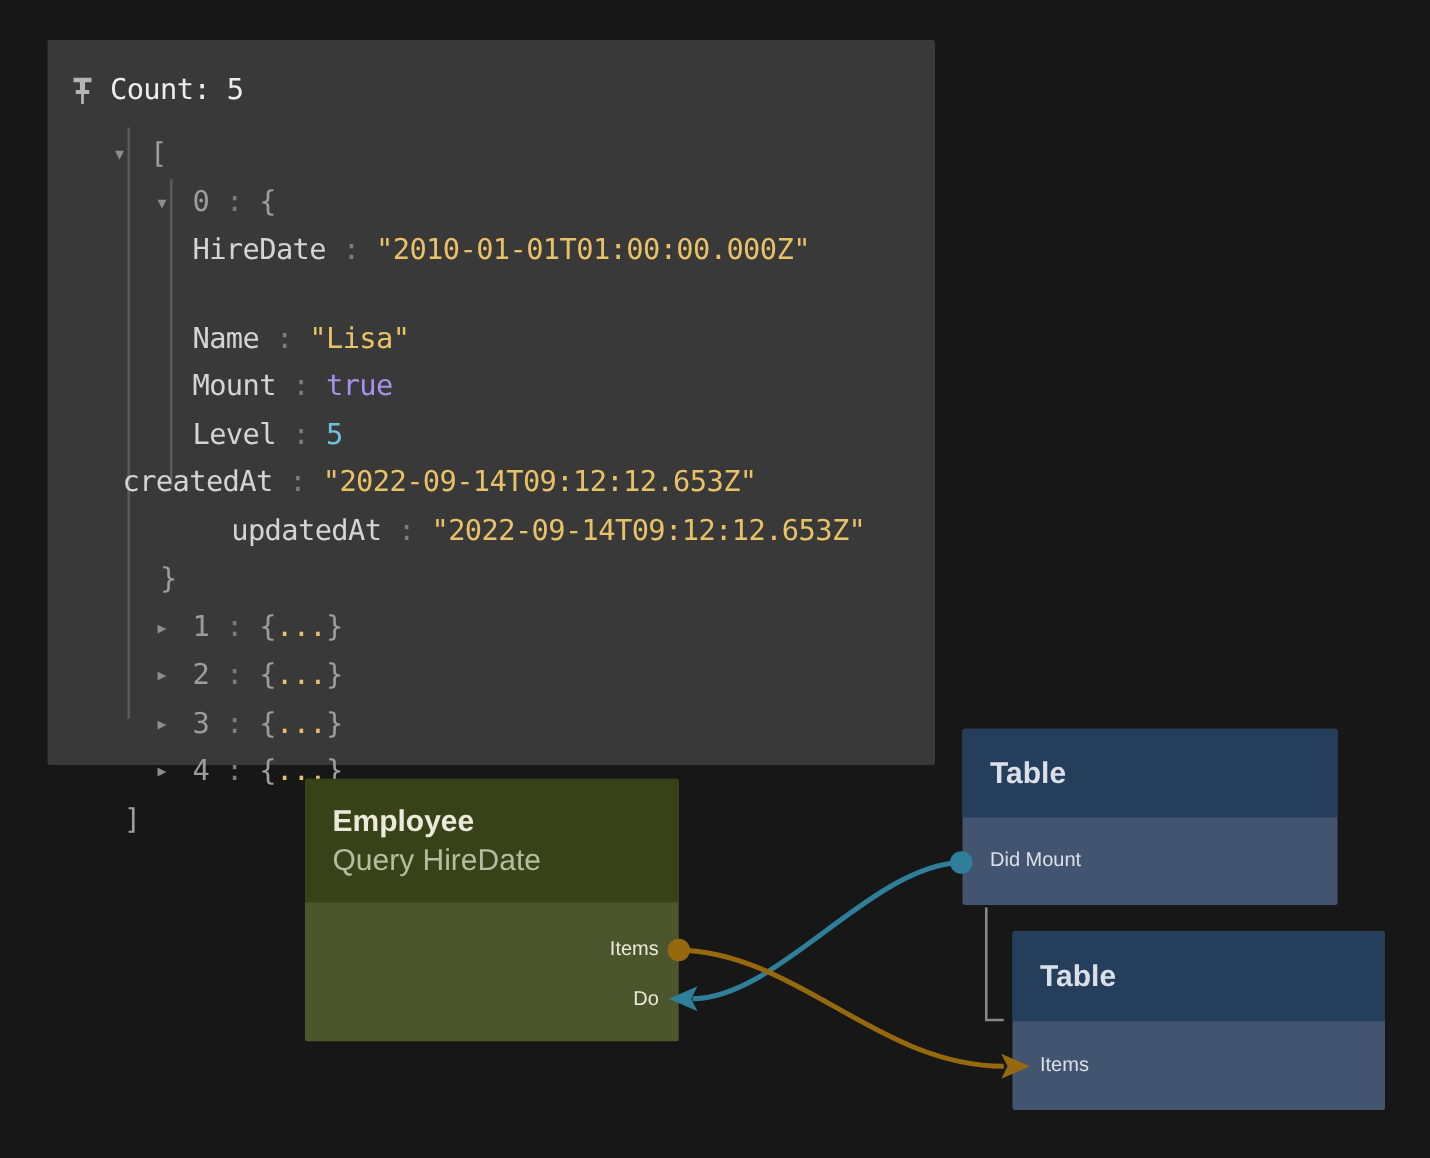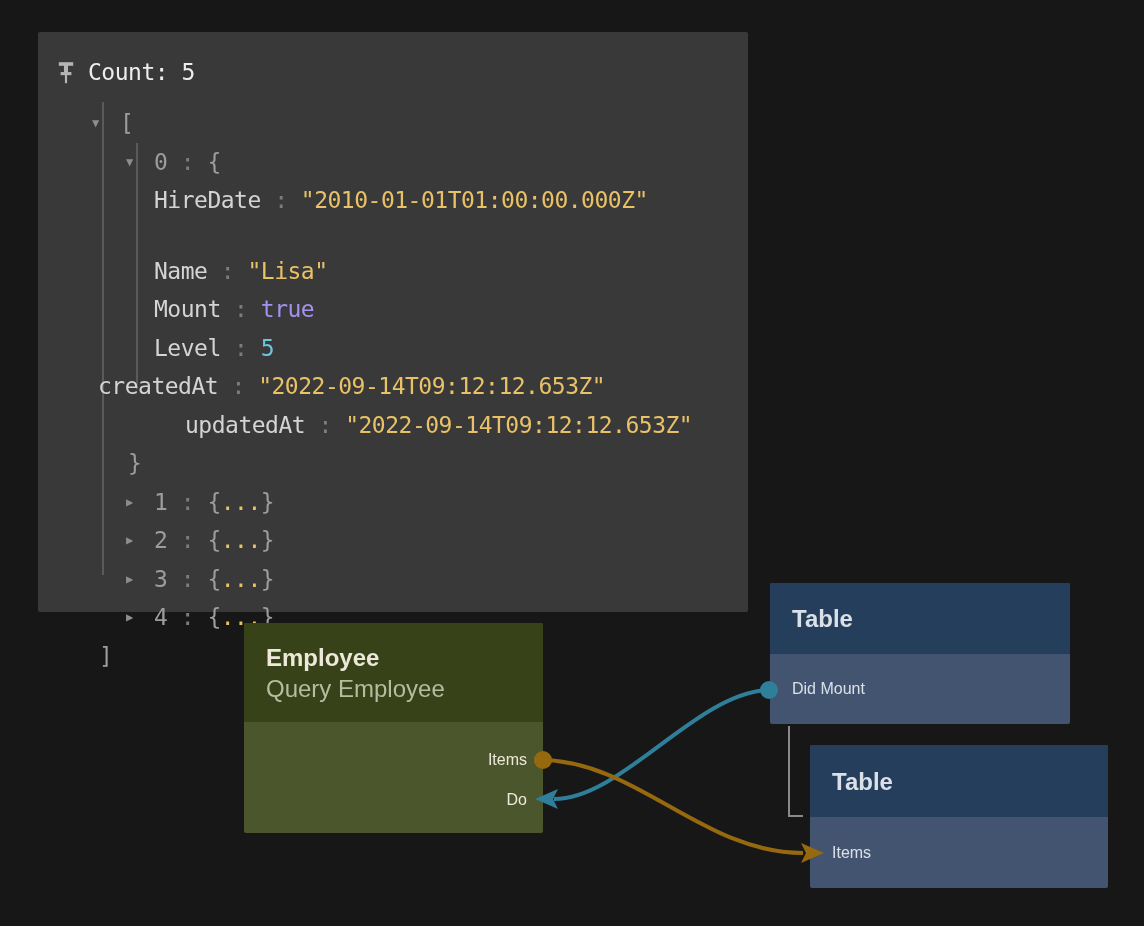--- a/index.html
+++ b/index.html
@@ -115,21 +115,21 @@
       <div class="tree-row" style="padding-left: 88px;"><span class="expander">▶</span><span class="seg c-punct">2</span><span class="seg c-colon"> : </span><span class="seg c-punct">{</span><span class="seg c-string">...</span><span class="seg c-punct">}</span></div>
       <div class="tree-row" style="padding-left: 88px;"><span class="expander">▶</span><span class="seg c-punct">3</span><span class="seg c-colon"> : </span><span class="seg c-punct">{</span><span class="seg c-string">...</span><span class="seg c-punct">}</span></div>
       <div class="tree-row" style="padding-left: 88px;"><span class="expander">▶</span><span class="seg c-punct">4</span><span class="seg c-colon"> : </span><span class="seg c-punct">{</span><span class="seg c-string">...</span><span class="seg c-punct">}</span></div>
       <div class="tree-row" style="padding-left: 61px;"><span class="seg c-punct">]</span></div>
     </div>
 </div>
 
 <div class="node node-employee">
   <div class="node-header">
     <div class="node-title">Employee</div>
-    <div class="node-subtitle">Query Employee</div>
+    <div class="node-subtitle">Query HireDate</div>
   </div>
   <div class="node-body">
     <div class="node-row">
       <span>Items</span>
     </div>
     <div class="node-row">
       <span>Do</span>
     </div>
   </div>
 </div>

